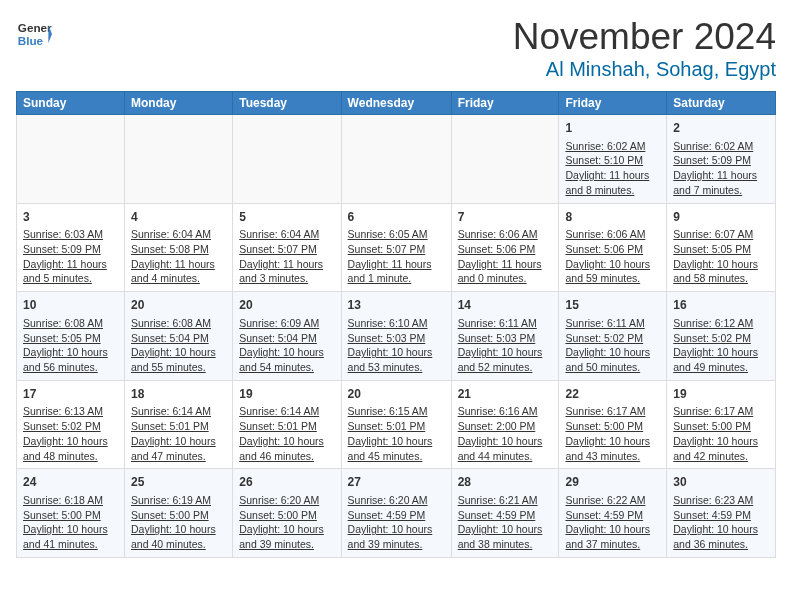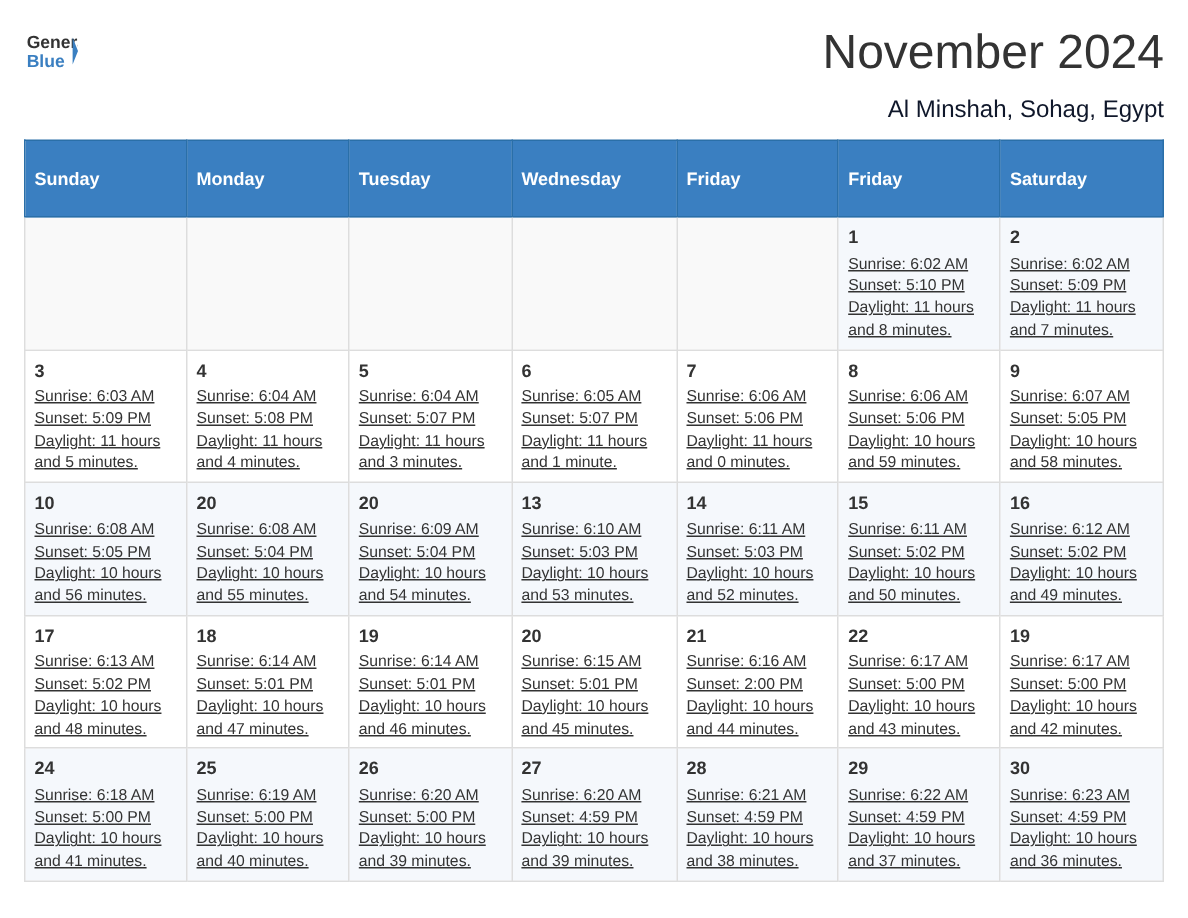--- a/index.html
+++ b/index.html
@@ -22,40 +22,39 @@
       gap: 4px;
     }
     .logo-icon {
       width: 36px;
       height: 36px;
     }
     .title-block {
       text-align: right;
     }
     .month-title {
-      font-size: 32px;
+      font-size: 37px;
       font-weight: 300;
       color: #333;
     }
     .location-title {
-      font-size: 16px;
-      color: #0f172a;
+      font-size: 20px;
+      color: #0369a1;
       font-weight: 400;
-      margin-top: 12px;
     }
     .calendar-table {
       width: 100%;
       border-collapse: collapse;
       font-size: 11px;
     }
     .calendar-table th {
       background-color: #3a7fc1;
       color: #fff;
       text-align: left;
-      padding: 18px 6px;
+      padding: 4px 6px;
       font-size: 12px;
       font-weight: 600;
       border: 1px solid #2a6fa8;
     }
     .calendar-table td {
       vertical-align: top;
       padding: 5px 6px;
       border: 1px solid #ddd;
       min-height: 70px;
       width: 113px;

